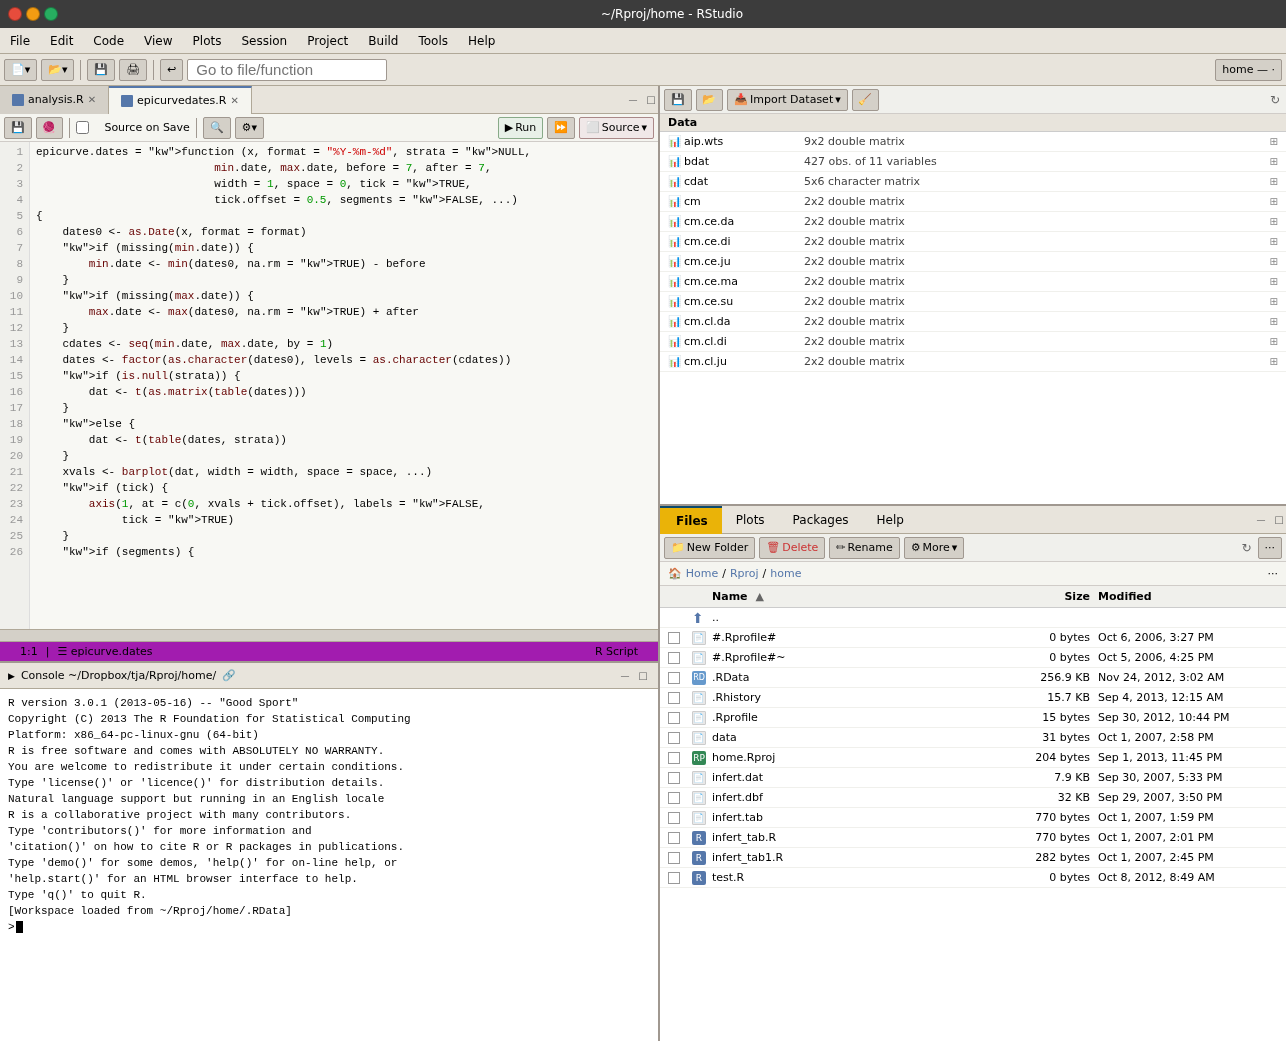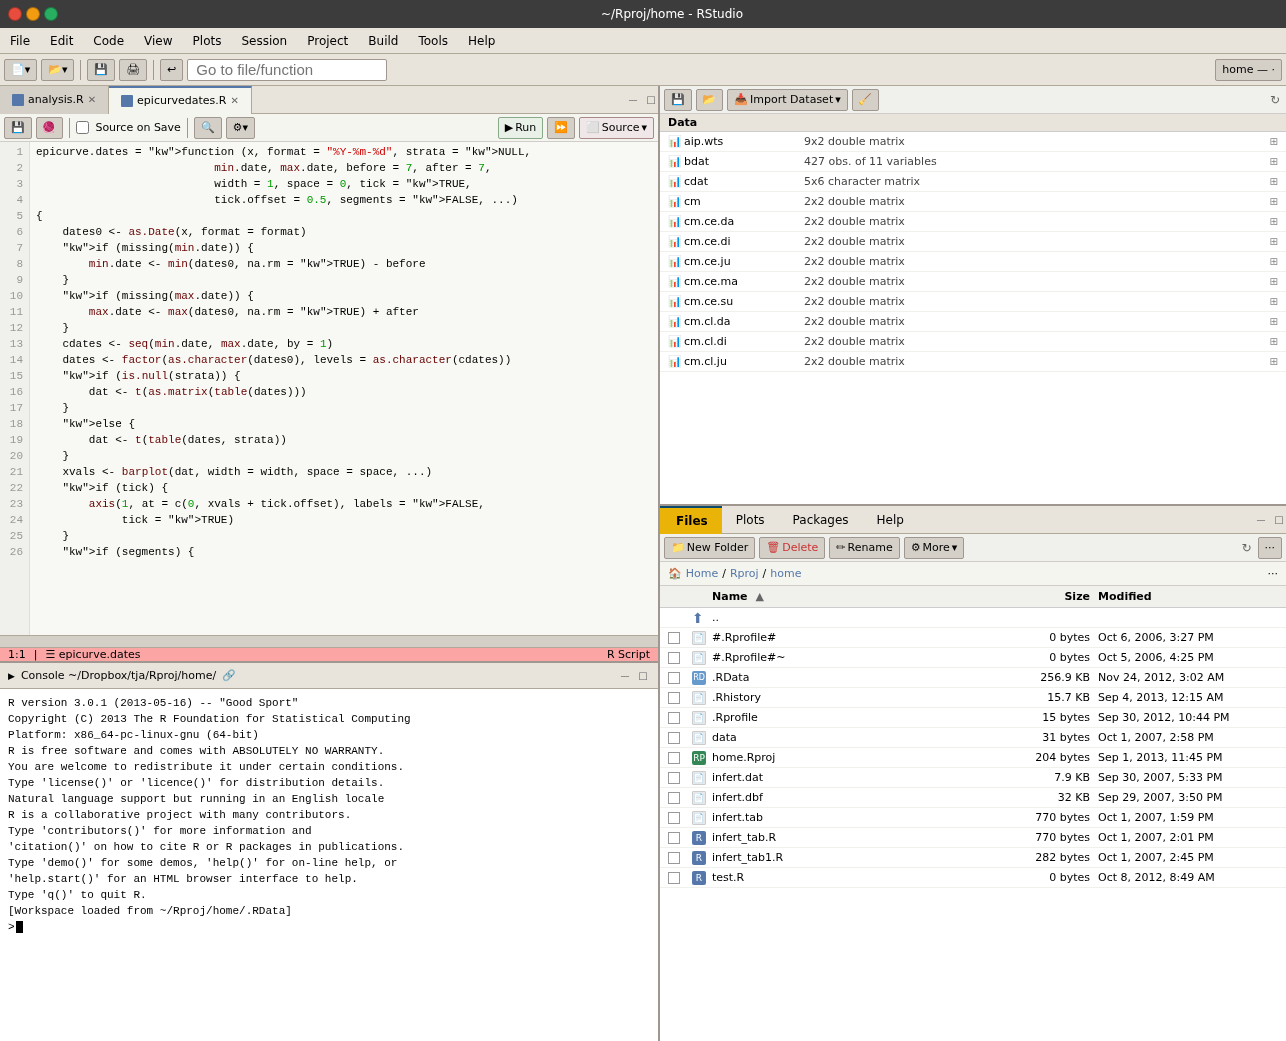--- a/index.html
+++ b/index.html
@@ -35,21 +35,21 @@
     .editor-tabs { background: #e8e4dc; border-bottom: 1px solid #b0a898; display: flex; align-items: center; height: 28px; }
     .editor-tab { padding: 2px 12px; font-size: 11px; border-right: 1px solid #b0a898; cursor: pointer; display: flex; align-items: center; gap: 4px; height: 28px; background: #d4d0c8; }
     .editor-tab.active { background: #f5f5f0; border-top: 2px solid #5577aa; }
     .editor-tab-close { font-size: 10px; color: #666; cursor: pointer; }
     .editor-tab-icon { width: 12px; height: 12px; background: #5577aa; border-radius: 1px; display: inline-block; }
     .editor-toolbar { background: #f5f5f0; border-bottom: 1px solid #d0ccc8; display: flex; align-items: center; padding: 2px 4px; gap: 4px; height: 28px; }
     .editor-content { flex: 1; background: #f8f8f4; overflow: hidden; display: flex; position: relative; }
     .line-numbers { background: #f0f0ec; border-right: 1px solid #ddd; padding: 2px 6px; font-family: 'Courier New', monospace; font-size: 11px; color: #999; line-height: 16px; min-width: 30px; text-align: right; overflow: hidden; }
     .code-content { flex: 1; padding: 2px 6px; font-family: 'Courier New', monospace; font-size: 11px; line-height: 16px; overflow: hidden; white-space: pre; }
     .code-line { height: 16px; }
-    .editor-status { background: #fca5a5; border-top: 1px solid #b0a898; height: 14px; display: flex; align-items: center; padding: 0 8px; font-size: 11px; gap: 8px; }
+    .editor-status { background: #a21caf; border-top: 1px solid #b0a898; height: 20px; display: flex; align-items: center; padding: 0 20px; font-size: 11px; gap: 8px; }
     .scrollbar-h { height: 12px; background: #d4d0c8; border-top: 1px solid #b0a898; }
 
     
     .console-area { height: 380px; display: flex; flex-direction: column; border-top: 2px solid #a09890; }
     .console-header { background: #e8e4dc; border-bottom: 1px solid #b0a898; display: flex; align-items: center; padding: 0 8px; height: 26px; font-size: 11px; gap: 6px; }
     .console-content { flex: 1; background: #fff; padding: 6px 8px; font-family: 'Courier New', monospace; font-size: 11px; line-height: 16px; overflow: hidden; }
     .console-prompt { display: flex; align-items: center; }
     .cursor-blink { display: inline-block; width: 7px; height: 12px; background: #000; vertical-align: middle; margin-left: 1px; }
 
     
@@ -168,21 +168,21 @@
           <div class="panel-ctrl-btn minimize-icon"></div>
           <div class="panel-ctrl-btn maximize-icon"></div>
         </div>
       </div>
 
       <div class="editor-toolbar">
         <div class="toolbar-btn">💾</div>
         <div class="toolbar-btn">🧶</div>
         <div class="toolbar-separator"></div>
         <input type="checkbox" style="margin-right: 2px;">
-        <span style="font-size:11px;">Source on Save</span>
+        <span style="font-size:11px;margin-left:9px;">Source on Save</span>
         <div class="toolbar-separator"></div>
         <div class="toolbar-btn">🔍</div>
         <div class="toolbar-btn">⚙▾</div>
         <div style="flex:1;"></div>
         <div class="toolbar-btn run-btn">▶ <span>Run</span></div>
         <div class="toolbar-btn">⏩</div>
         <div class="toolbar-btn source-btn">⬜ <span>Source</span> ▾</div>
       </div>
 
       <div class="editor-content">

